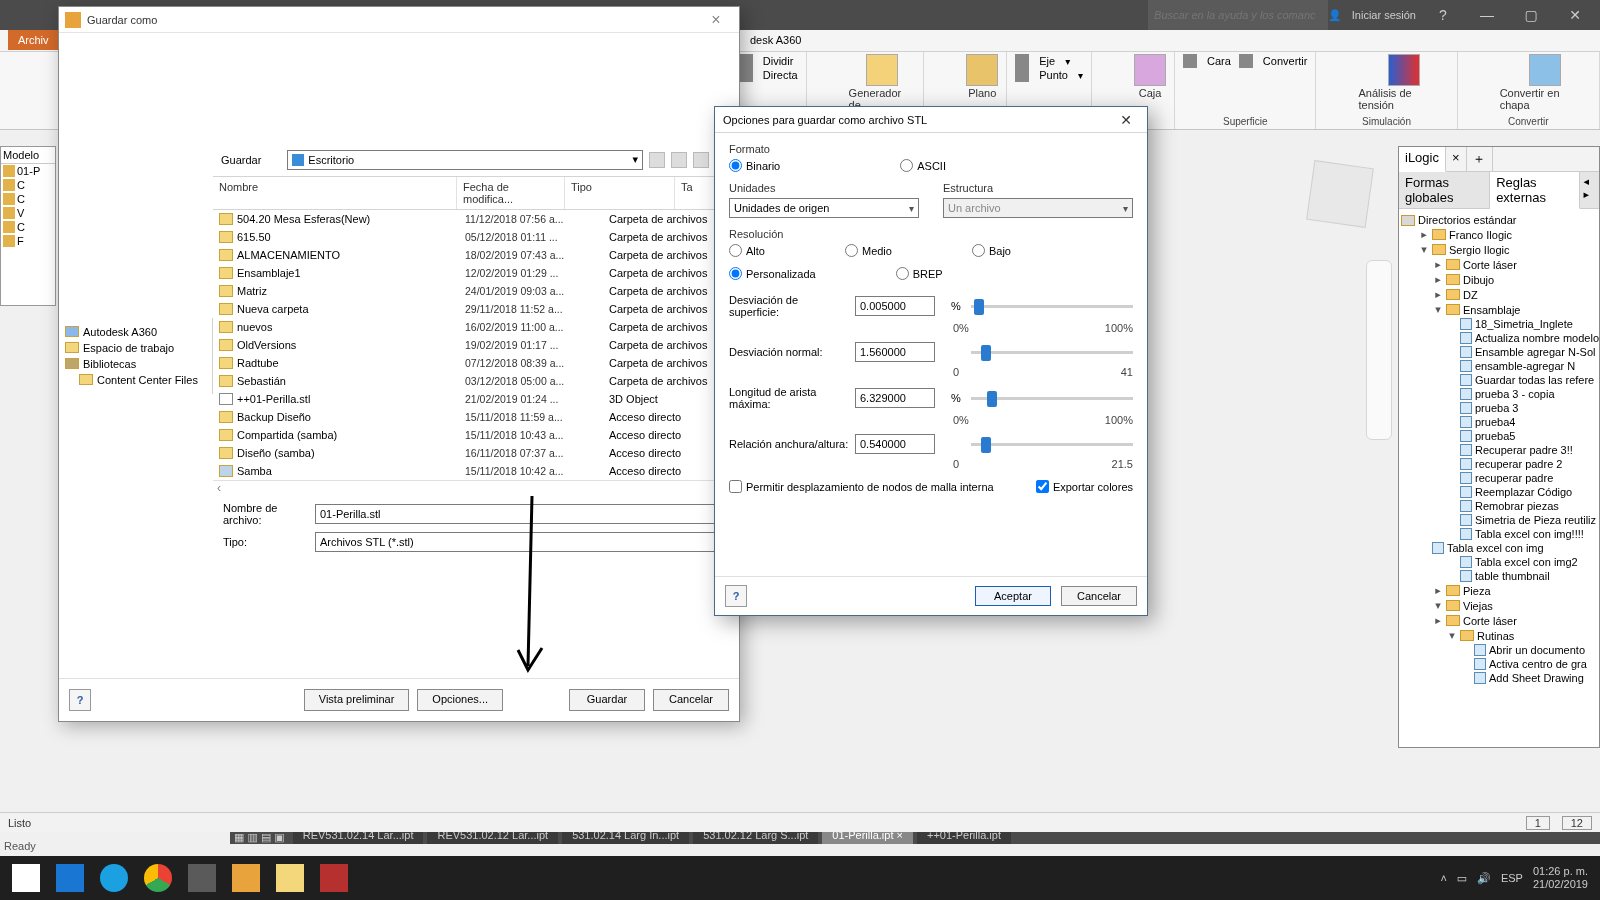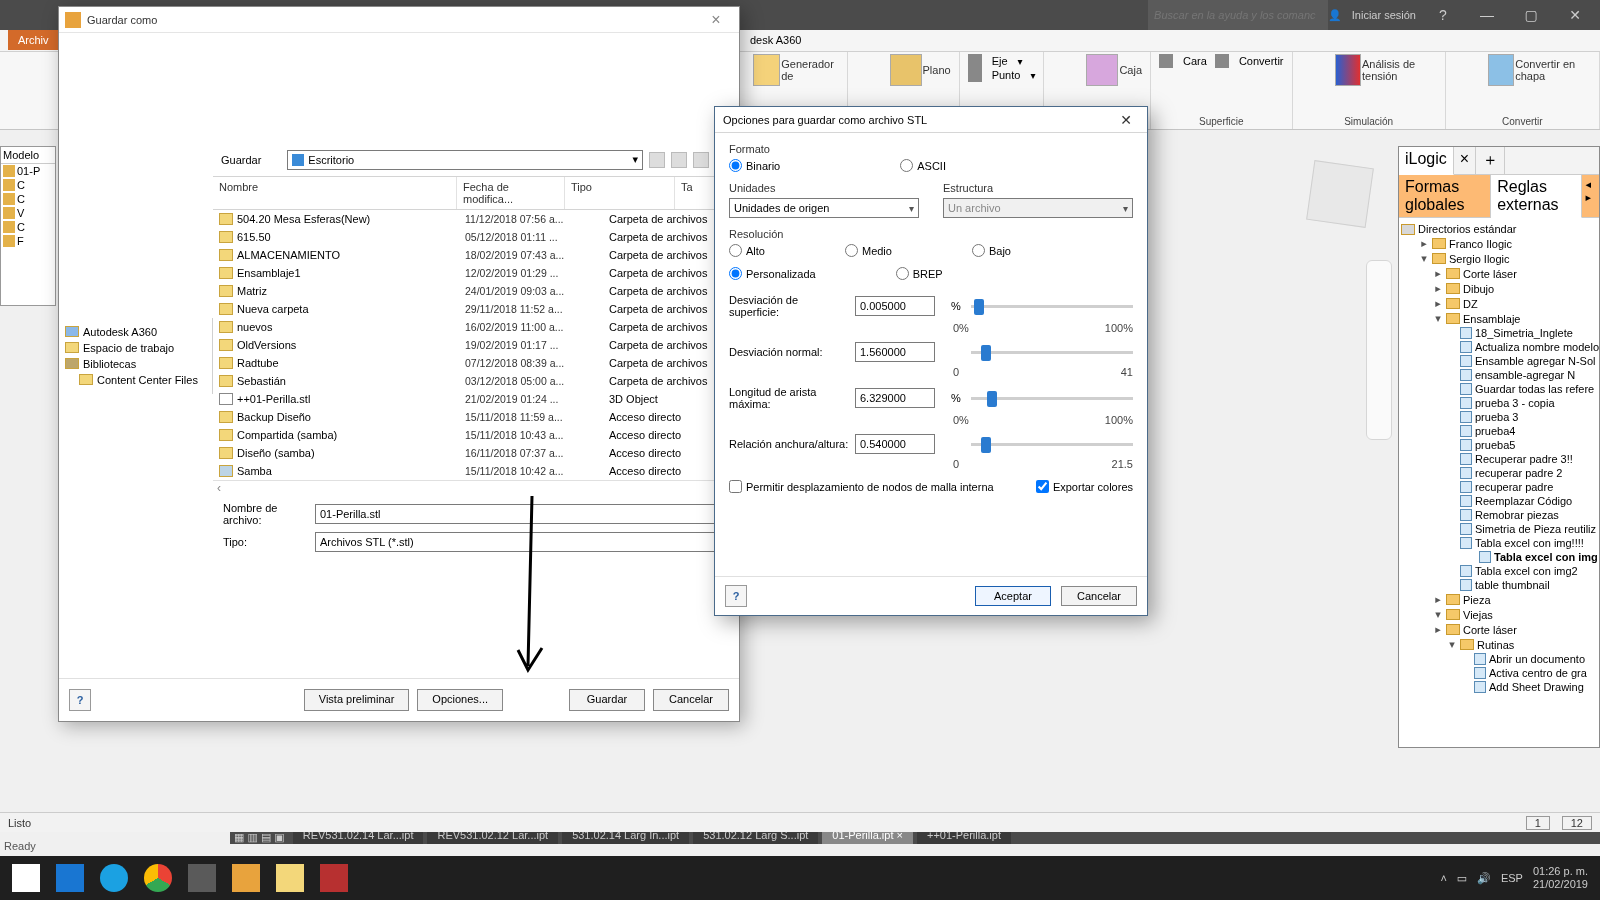--- a/index.html
+++ b/index.html
@@ -8,40 +8,40 @@
 
 .app-titlebar { position: absolute; top: 0; left: 0; right: 0; height: 30px; background: #4b4b4b; color: #ccc; display: flex; align-items: center; padding: 0 8px; }
 .app-title-text { flex: 1; text-align: center; color: #ddd; font-size: 12px; }
 .app-search { background: #5a5a5a; border: none; color: #ccc; padding: 16px 6px; width: 180px; font-style: italic; }
 .titlebar-right { display: flex; align-items: center; gap: 10px; color: #ccc; }
 
 .ribbon-tabs-row { position: absolute; top: 30px; left: 0; right: 0; height: 22px; background: #f5f5f5; border-bottom: 1px solid #d0d0d0; }
 .ribbon-body { position: absolute; top: 52px; left: 0; right: 0; height: 78px; background: #f7f7f7; border-bottom: 1px solid #c5c5c5; display: flex; }
 .ribbon-group { border-right: 1px solid #d8d8d8; padding: 2px 8px; display: flex; flex-direction: column; justify-content: space-between; height: 100%; }
 .ribbon-group-label { text-align: center; font-size: 10px; color: #444; margin-top: auto; padding-top: 2px; }
-.ribbon-item-col { display: flex; flex-direction: row; align-items: center; gap: 1px; font-size: 10px; color: #333; margin-left: 34px; }
+.ribbon-item-col { display: flex; flex-direction: column; align-items: center; gap: 1px; font-size: 10px; color: #333; margin-left: 34px; }
 .ribbon-icon-lg { width: 32px; height: 32px; background: #ccc; border: 1px solid #aaa; }
 .ribbon-row { display: flex; gap: 8px; }
 .ribbon-small-item { display: flex; align-items: center; gap: 10px; font-size: 10px; }
 .ribbon-small-icon { width: 14px; height: 14px; background: #888; }
 
 .status-bar { position: absolute; bottom: 110px; left: 0; right: 0; height: 20px; background: #f2f2f2; border-top: 1px solid #ccc; display: flex; align-items: center; padding: 0 8px; font-size: 11px; color: #333; }
 .status-right { margin-left: auto; display: flex; gap: 12px; }
 .status-box { border: 1px solid #999; padding: 0 8px; }
 
 .doc-tabs { position: absolute; top: 820px; left: 230px; right: 0; height: 24px; background: #4b4b4b; display: flex; align-items: flex-end; gap: 2px; padding: 0 4px; color: #ccc; }
 .doc-tab { padding: 3px 10px; background: #3a3a3a; color: #ccc; font-size: 11px; }
 .doc-tab.active { background: #888; color: #fff; }
 
 
 .ilogic-panel { position: absolute; top: 146px; right: 0; width: 202px; bottom: 152px; background: #fff; border: 1px solid #8a8a8a; display: flex; flex-direction: column; }
 .ilogic-tabs { display: flex; background: #f3f3f3; border-bottom: 1px solid #ccc; }
-.ilogic-tab { padding: 3px 6px; font-size: 16px; border-right: 1px solid #ccc; }
+.ilogic-tab { padding: 3px 6px; font-size: 13px; border-right: 1px solid #ccc; }
 .ilogic-tab.active { background: #fff; border-bottom: 1px solid #fff; margin-bottom: -1px; }
-.ilogic-subtabs { display: flex; background: #fdba74; border-bottom: 1px solid #ccc; }
+.ilogic-subtabs { display: flex; background: #e5e5e5; border-bottom: 1px solid #ccc; }
 .ilogic-tree { flex: 1; overflow: auto; padding: 4px 0; }
 .tree-node { display: flex; align-items: center; gap: 3px; padding: 1px 0; font-size: 11px; white-space: nowrap; }
 .tree-toggle { width: 10px; text-align: center; color: #555; }
 .tree-folder-icon { width: 14px; height: 11px; background: #f5c869; border: 1px solid #c99a2e; }
 .tree-rule-icon { width: 12px; height: 12px; background: #d6e9f8; border: 1px solid #5a8cb5; }
 
 
 .save-dialog { position: absolute; top: 6px; left: 58px; width: 682px; height: 716px; background: #fff; border: 1px solid #888; box-shadow: 4px 4px 18px rgba(0,0,0,.3); display: flex; flex-direction: column; }
 .dlg-titlebar { height: 26px; background: #fff; display: flex; align-items: center; padding: 0 6px; border-bottom: 1px solid #e5e5e5; color: #333; font-size: 12px; }
 .dlg-title-icon { width: 16px; height: 16px; background: #e8a33d; margin-right: 6px; }
@@ -365,21 +365,21 @@
       <div class="tree-node" style="padding-left: 48px;">
         <span class="tree-toggle"></span>
         <span class="tree-rule-icon"></span>
         <span>Simetria de Pieza reutiliz</span>
       </div>
       <div class="tree-node" style="padding-left: 48px;">
         <span class="tree-toggle"></span>
         <span class="tree-rule-icon"></span>
         <span>Tabla excel con img!!!!</span>
       </div>
-      <div class="tree-node" style="padding-left: 67px; font-weight: bold;">
+      <div class="tree-node" style="padding-left: 20px;">
         <span class="tree-toggle"></span>
         <span class="tree-rule-icon"></span>
         <span>Tabla excel con img</span>
       </div>
       <div class="tree-node" style="padding-left: 48px;">
         <span class="tree-toggle"></span>
         <span class="tree-rule-icon"></span>
         <span>Tabla excel con img2</span>
       </div>
       <div class="tree-node" style="padding-left: 48px;">

